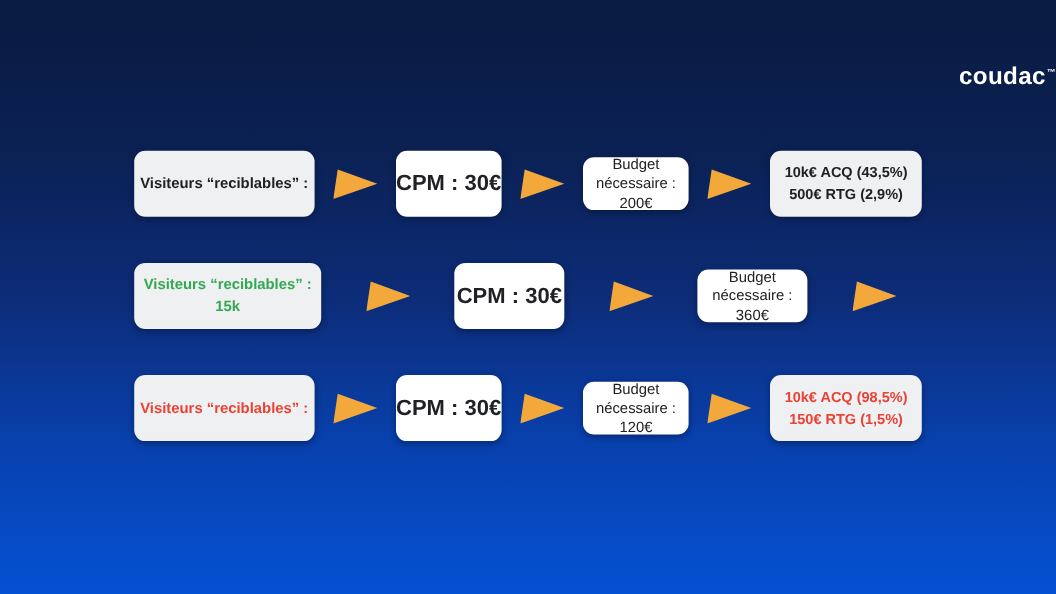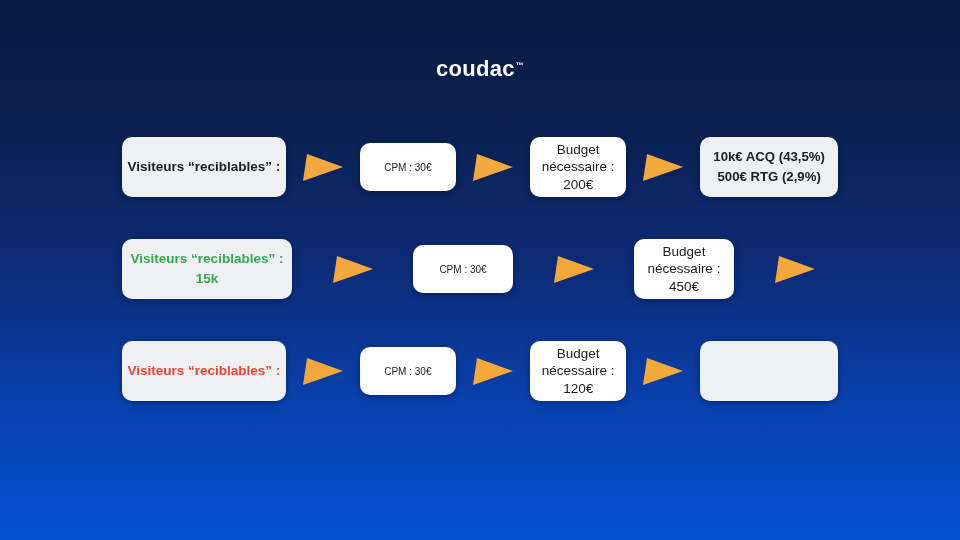--- a/index.html
+++ b/index.html
@@ -10,21 +10,21 @@
     font-family:"Liberation Sans", sans-serif;
     background:linear-gradient(180deg,
       #0a1b40 0%,
       #0b2153 25%,
       #0d2c78 50%,
       #0841ae 75%,
       #0451d3 100%);
   }
   .logo {
     position:absolute; top:56px; left:0;
-    width:100%; text-align:center;
+    width:100%; text-align:right;
     color:#ffffff; font-weight:bold;
     font-size:22px; letter-spacing:0.3px;
   }
   .logo .tm { font-size:8px; vertical-align:super; font-weight:bold; margin-left:1px; }
 
   .rows { position:absolute; top:135px; left:50%; transform:translateX(-50%); width:716px; }
   .flow-row { display:flex; align-items:center; height:64px; margin-bottom:38px;gap:17px; }
 
   .box {
     box-sizing:border-box;
@@ -32,22 +32,22 @@
     text-align:center;
     background:#ffffff;
     border-radius:10px;
     box-shadow:0 2px 6px rgba(2,8,30,0.38);
     color:#202124;
   }
   .box span { display:block; }
   .box-gray { background:#eef0f2; }
 
   .visitors-box { width:170px; height:60px; font-weight:bold; font-size:13.5px; line-height:1.45; }
-  .cpm-box     { width:100px; height:48px; font-size:10px;  line-height:1.3; }
-  .budget-box  { width:100px; height:60px; font-size:13.5px; line-height:1.28; }
+  .cpm-box     { width:100px; height:60px; font-size:20px;  line-height:1.3;font-weight:bold; }
+  .budget-box  { width:100px; height:48px; font-size:13.5px; line-height:1.28; }
   .result-box  { width:143px; height:60px; font-weight:bold; font-size:13.2px; line-height:1.5; }
 
   .arrow-cell { flex:1; display:flex; align-items:center; justify-content:center; }
   .arrow-cell svg { width:40px; height:33px; display:block; }
 
   .tone-neutral { color:#202124; }
   .tone-green   { color:#34a853; }
   .tone-red     { color:#ea4335; }
 </style>
 </head>
@@ -108,21 +108,21 @@
         <span>CPM : 30€</span>
       </div>
       <div class="arrow-cell">
         <svg viewBox="0 0 40 33">
             <polygon points="4,3 40,16 0,30" fill="#f3a83c"></polygon>
           </svg>
       </div>
       <div class="box budget-box tone-neutral">
         <span>Budget</span>
         <span>nécessaire :</span>
-        <span>450€</span>
+        <span>360€</span>
       </div>
       <div class="arrow-cell">
         <svg viewBox="0 0 40 33">
             <polygon points="4,3 40,16 0,30" fill="#f3a83c"></polygon>
           </svg>
       </div>
     </div>
 
     <div class="flow-row">
       <div class="box box-gray visitors-box tone-red">
@@ -145,17 +145,19 @@
         <span>Budget</span>
         <span>nécessaire :</span>
         <span>120€</span>
       </div>
       <div class="arrow-cell">
         <svg viewBox="0 0 40 33">
             <polygon points="4,3 40,16 0,30" fill="#f3a83c"></polygon>
           </svg>
       </div>
       <div class="box box-gray result-box tone-red">
+        <span>10k€ ACQ (98,5%)</span>
+        <span>150€ RTG (1,5%)</span>
       </div>
     </div>
 
   </div>
 </div>
 
 </body></html>

